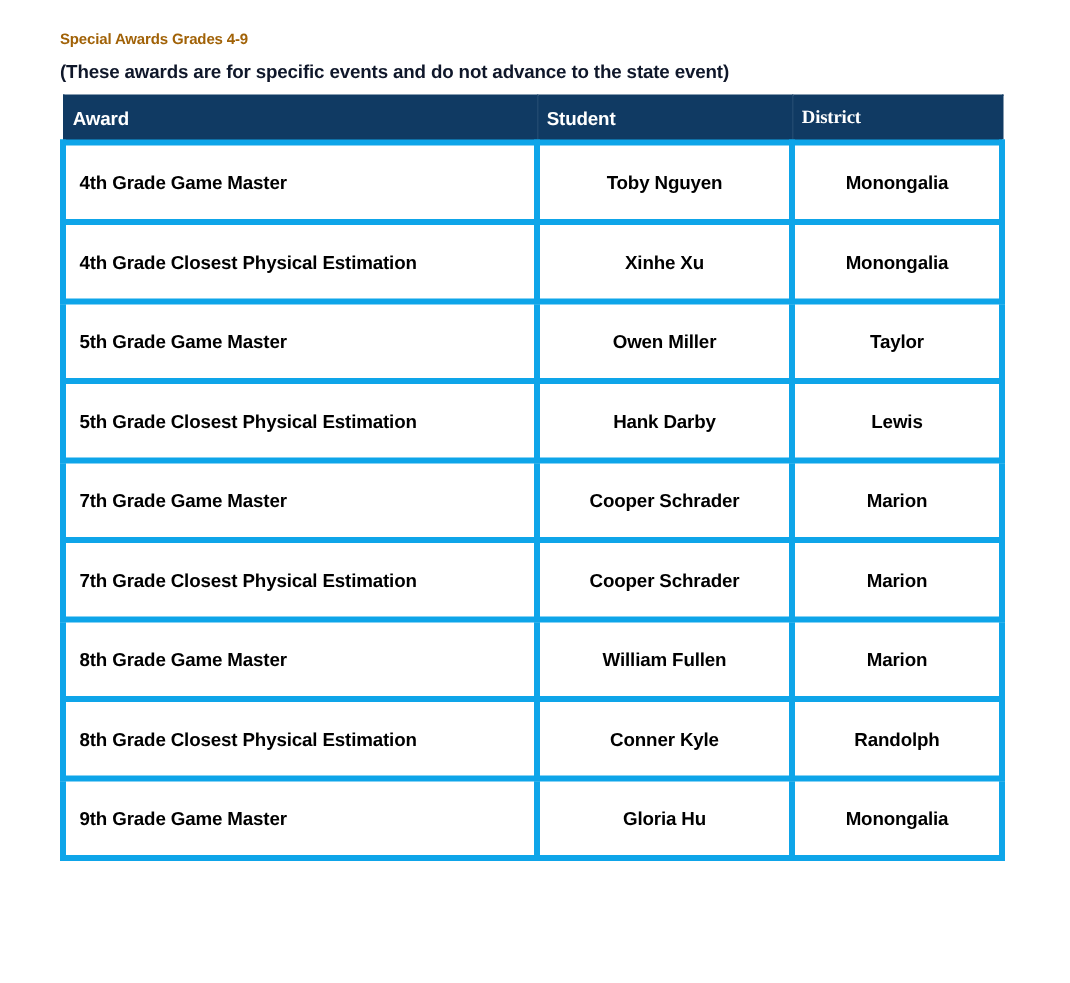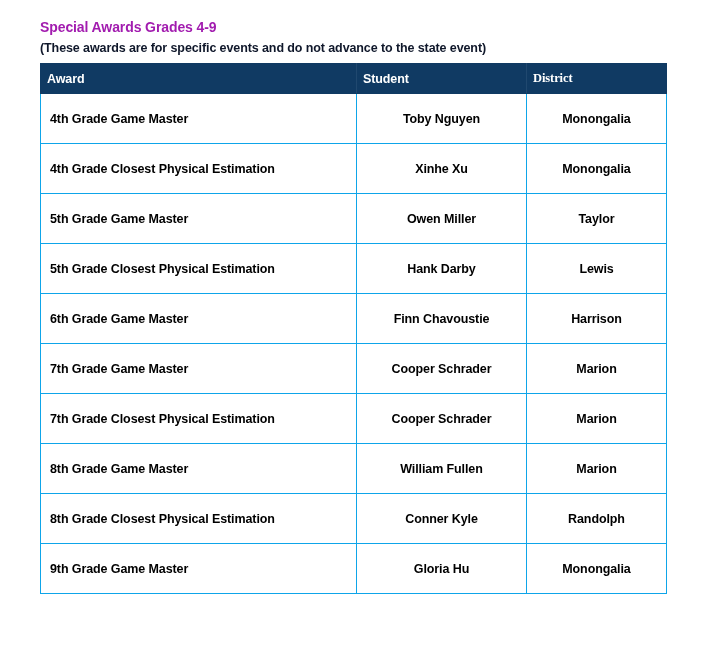--- a/index.html
+++ b/index.html
@@ -16,26 +16,26 @@
     -webkit-font-smoothing: antialiased;
   }
   .page {
     position: relative;
     width: 713px;
     height: 655px;
     box-sizing: border-box;
     padding: 18px 0 0 40px;
   }
   .doc-title {
-    font-size: 14px;
+    font-size: 10px;
     font-weight: bold;
     line-height: 18px;
     letter-spacing: -0.1px;
     margin: 0 0 5px 0;
-    color: #a21caf;
+    color: #a16207;
   }
   .doc-subtitle {
     font-size: 12.5px;
     font-weight: bold;
     line-height: 15px;
     letter-spacing: -0.1px;
     margin: 0 0 7px 0;
     color: #0f172a;
   }
   .awards-table {
@@ -57,21 +57,21 @@
     padding: 0 6px;
     text-align: left;
     vertical-align: middle;
     border: 1px solid #103A63;
     border-right-color: #20486f;
     letter-spacing: -0.1px;
   }
   .awards-table thead th:last-child { border-right-color: #103A63; font-family: Liberation Serif, serif; }
 
   .awards-table tbody td {
-    border: 1px solid #0ea5e9;
+    border: 4px solid #0ea5e9;
     height: 49px;
     font-size: 12.5px;
     font-weight: bold;
     vertical-align: middle;
     letter-spacing: -0.1px;
     color: #000000;
     background: #ffffff;
   }
   .awards-table tbody td.c-award {
     text-align: left;
@@ -120,25 +120,20 @@
           <td class="c-award">5th Grade Game Master</td>
           <td class="c-student">Owen Miller</td>
           <td class="c-district">Taylor</td>
         </tr>
         <tr>
           <td class="c-award">5th Grade Closest Physical Estimation</td>
           <td class="c-student">Hank Darby</td>
           <td class="c-district">Lewis</td>
         </tr>
         <tr>
-          <td class="c-award">6th Grade Game Master</td>
-          <td class="c-student">Finn Chavoustie</td>
-          <td class="c-district">Harrison</td>
-        </tr>
-        <tr>
           <td class="c-award">7th Grade Game Master</td>
           <td class="c-student">Cooper Schrader</td>
           <td class="c-district">Marion</td>
         </tr>
         <tr>
           <td class="c-award">7th Grade Closest Physical Estimation</td>
           <td class="c-student">Cooper Schrader</td>
           <td class="c-district">Marion</td>
         </tr>
         <tr>

